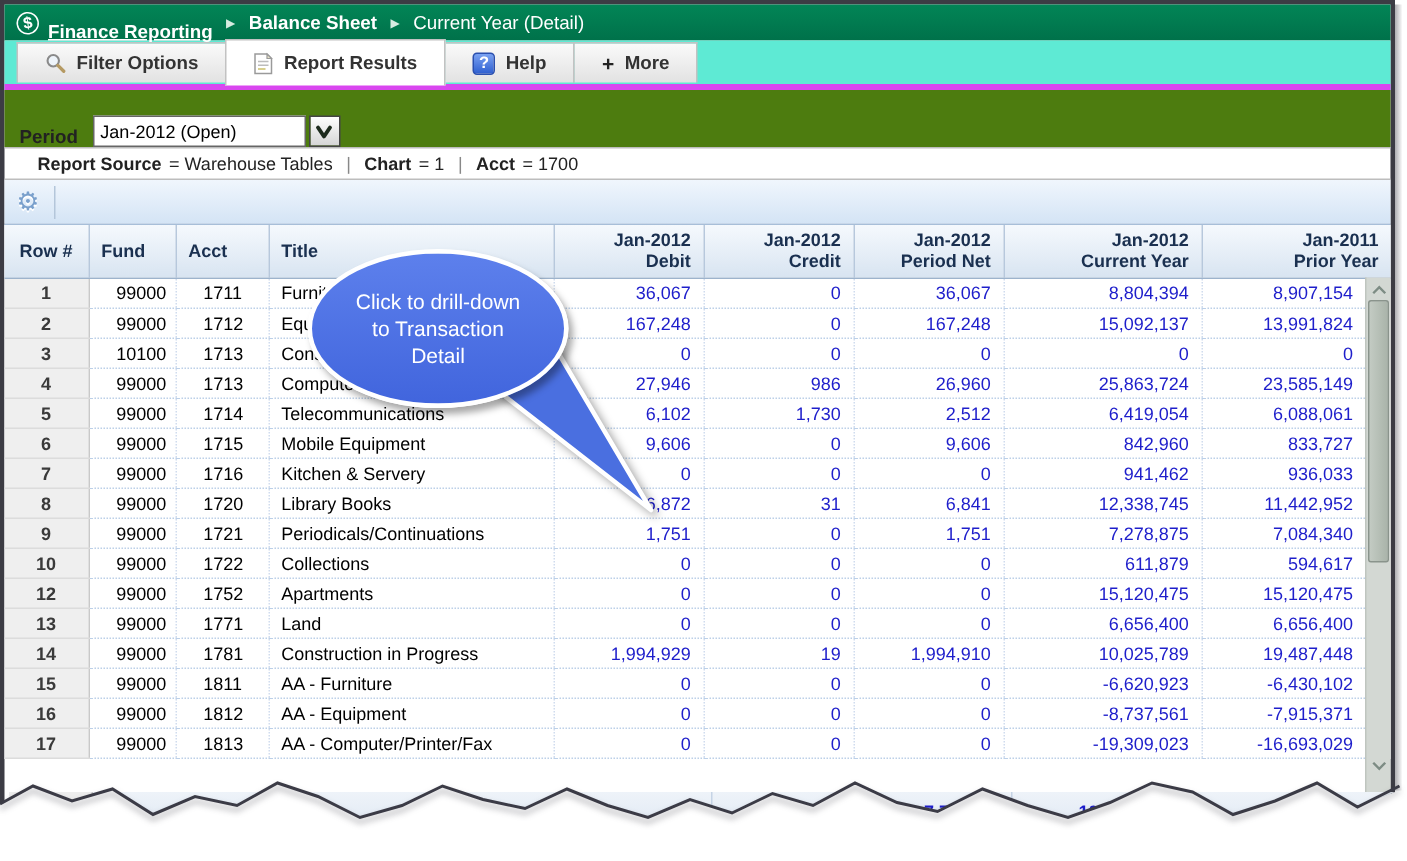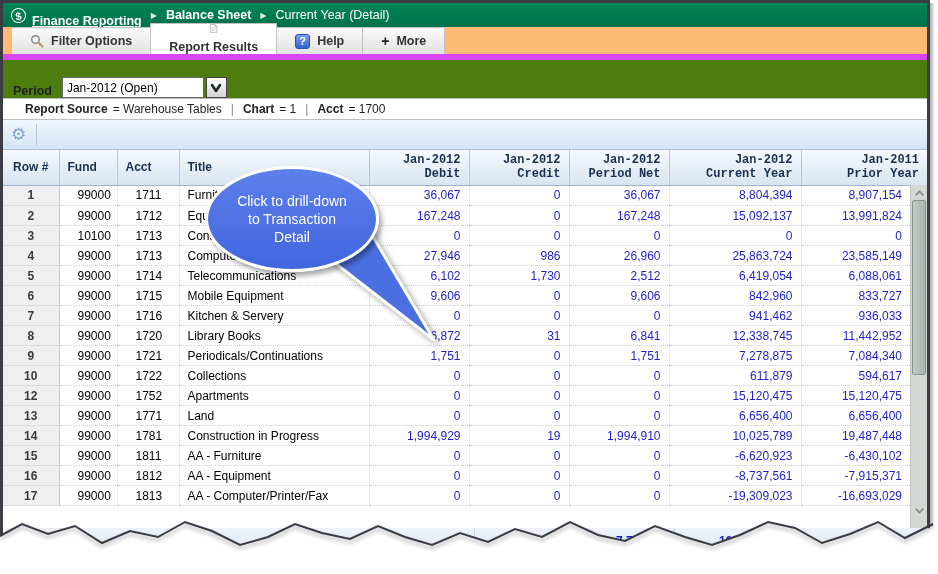--- a/index.html
+++ b/index.html
@@ -24,26 +24,26 @@
               display:flex; align-items:center; padding:0 8px; gap:6px; font-size:12.5px; }
   .dollar-badge { width:15px; height:15px; border:1.6px solid #fff; border-radius:50%;
                   display:flex; align-items:center; justify-content:center;
                   font-weight:bold; font-size:11px; transform:rotate(-8deg); flex:0 0 auto; }
   .crumb { font-weight:bold; }
   .crumb.link { text-decoration:underline; cursor:pointer;margin-top:11px; }
   .crumb.current { font-weight:normal; }
   .crumb-sep { font-size:8px; color:#d7ece1; padding:0 3px; }
 
   
-  .tabstrip { height:33px; background:#fdba74; display:flex; align-items:flex-end;
-              padding-left:8px; border-bottom:6px solid #d946ef; }
+  .tabstrip { height:33px; background:#5eead4; display:flex; align-items:center;
+              padding-left:8px; border-bottom:4px solid #d946ef; }
   .tab { height:27px; display:flex; align-items:center; gap:7px; padding:0 18px;
          border:1px solid #c2c2c2; border-bottom:none; background:linear-gradient(#fafafa,#e2e2e2);
          font-size:12.5px; font-weight:bold; color:#333; cursor:pointer; }
-  .tab.active { height:31px; background:#fff; position:relative; z-index:2;flex-direction:column; }
+  .tab.active { height:31px; background:#fff; position:relative; z-index:2; }
   .tab + .tab { margin-left:-1px; }
   .icon-doc { width:13px; height:15px; }
   .help-badge { width:15px; height:15px; border-radius:3px; border:1px solid #2a4fae;
                 background:linear-gradient(#7aa2f2,#2f5fd0); color:#fff; font-size:11px;
                 font-weight:bold; display:flex; align-items:center; justify-content:center; }
   .plus-glyph { font-size:14px; font-weight:bold; color:#222; }
 
   
   .periodrow { height:38px; background:#4d7c0f; display:flex; align-items:flex-end; padding-left:10px; }
   .periodrow label { font-size:12.5px; font-weight:bold; color:#222; margin-right:10px; }
@@ -73,21 +73,21 @@
   .bodytable { width:907px; }
   col.w1{width:56px} col.w2{width:58px} col.w3{width:62px} col.w4{width:190px}
   col.w5{width:100px} col.w6{width:100px} col.w7{width:100px} col.w8{width:132px}
   col.w9h{width:126px} col.w9b{width:109px}
   th { height:35px; background:linear-gradient(#f5f9fd,#d8e4f1); border-bottom:1px solid #9db3cc;
        border-left:1px solid #b7c8dc; font-size:12px; font-weight:bold; color:#1a3050;
        vertical-align:middle; padding:2px 8px; }
   th:first-child { border-left:none; }
   th .l2 { display:block; }
   th.txt { text-align:left;margin-top:28px; }
-  th.num { text-align:right;font-family:Liberation Mono, monospace; }
+  th.num { text-align:right; }
   td { height:20px; font-size:12px; border-bottom:1px dotted #bcd0e8; border-left:1px dotted #d0dcee;
        padding:0 8px; white-space:nowrap; overflow:hidden; }
   td:first-child { border-left:none; }
   td.row { background:#efefef; border-bottom:1px solid #dcdcdc; border-right:1px solid #c9c9c9;
            text-align:center; font-weight:bold; color:#3a3a3a; }
   td.fund, td.acct { color:#000; padding-left:18px; }
   td.title { color:#000; }
   td.num { color:#1e1ecb; text-align:right; cursor:pointer; }
 
   

